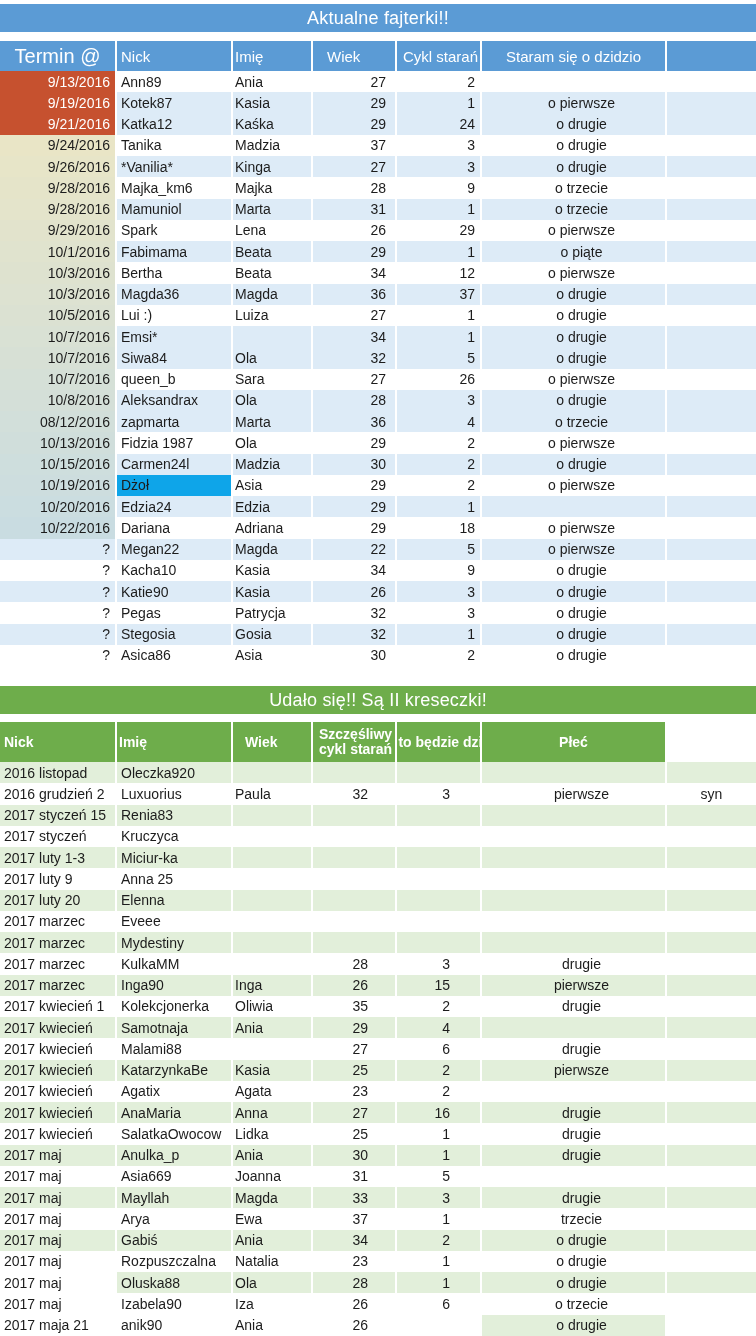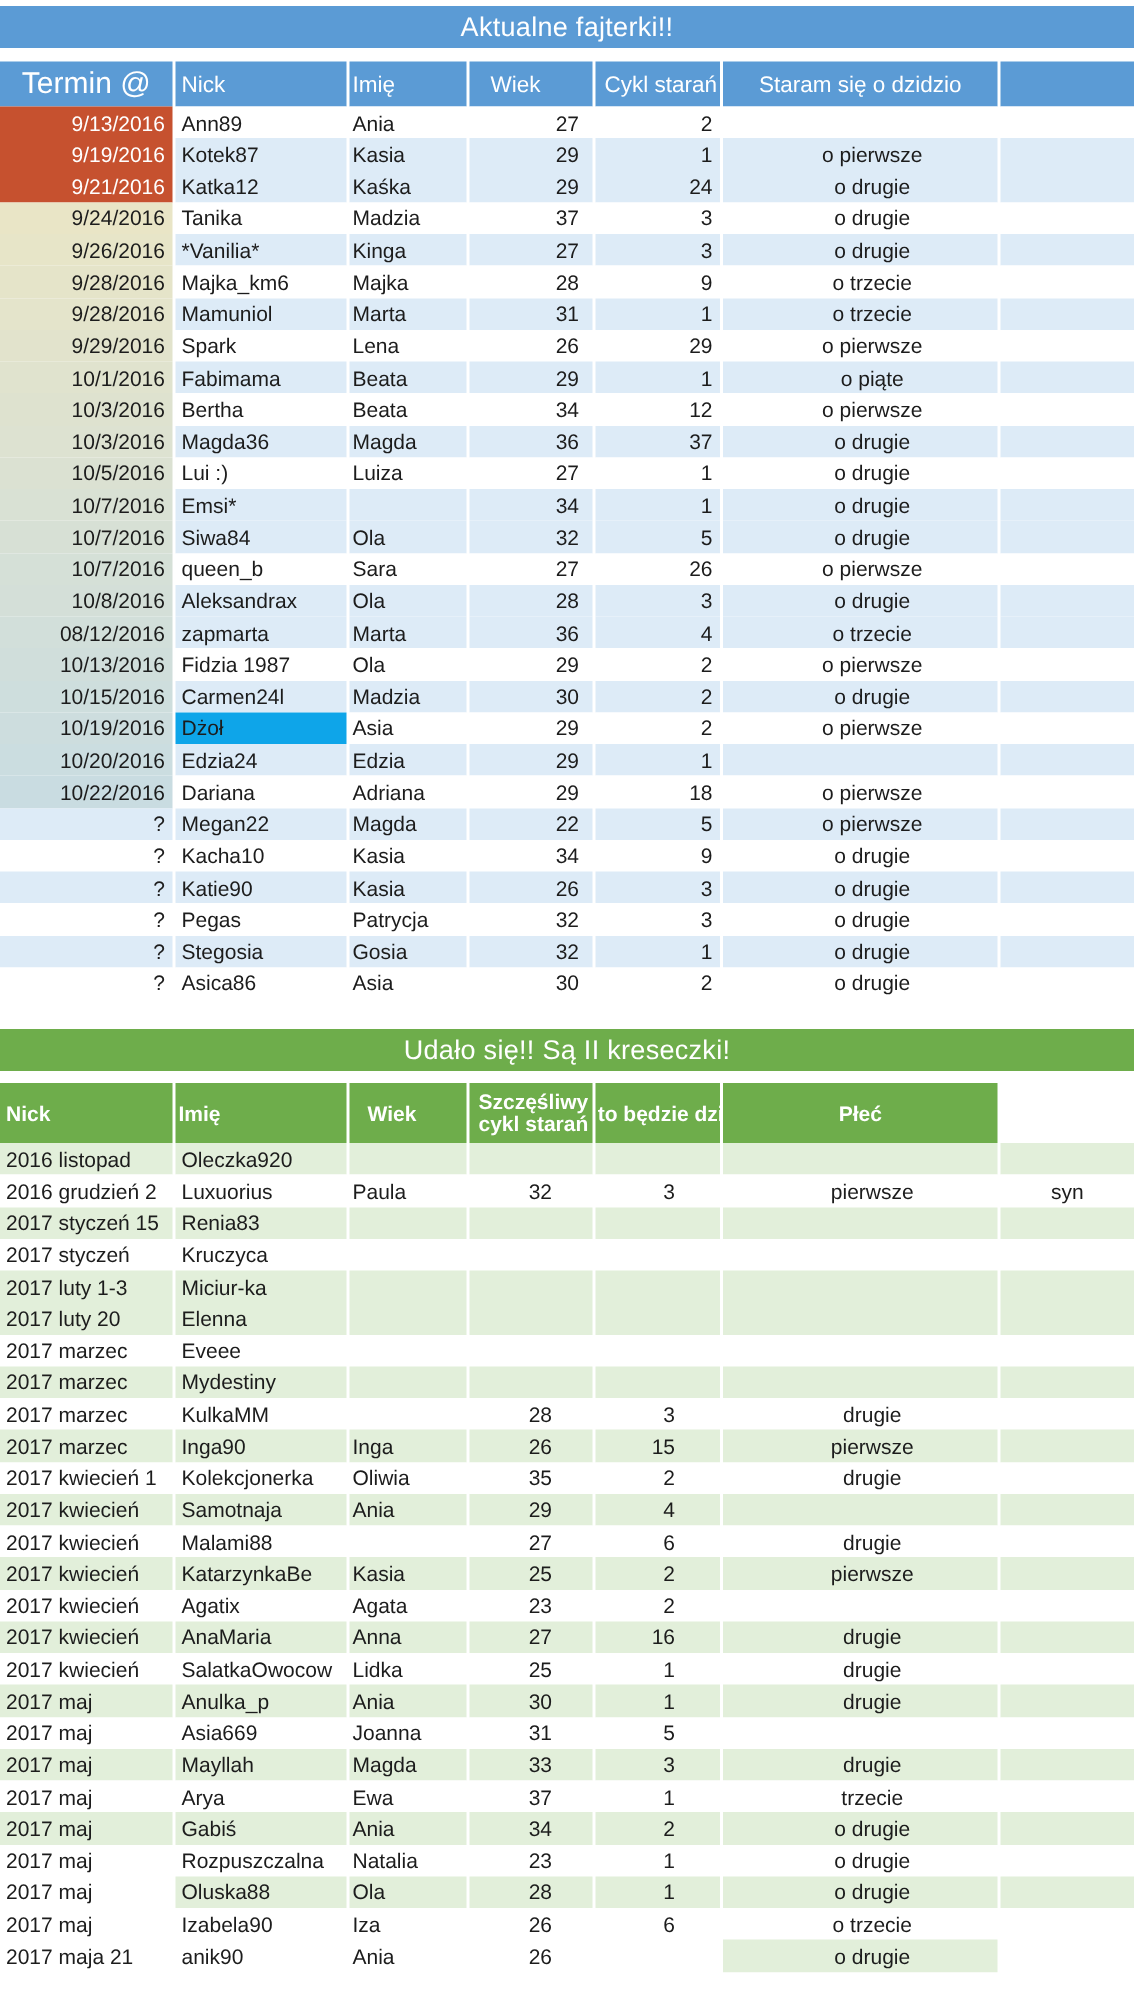--- a/index.html
+++ b/index.html
@@ -366,20 +366,29 @@
         <div class="row data">
           <div class="cell al-l pl4" style="background: rgb(226, 239, 218);">2017 luty 1-3</div>
           <div class="cell al-l pl4" style="background: rgb(226, 239, 218);">Miciur-ka</div>
           <div class="cell al-l pl2" style="background: rgb(226, 239, 218);"></div>
           <div class="cell al-r pr27" style="background: rgb(226, 239, 218);"></div>
           <div class="cell al-r pr30" style="background: rgb(226, 239, 218);"></div>
           <div class="cell al-c ofs" style="background: rgb(226, 239, 218);"></div>
           <div class="cell al-c" style="background: rgb(226, 239, 218);"></div>
         </div>
         <div class="row data">
+          <div class="cell al-l pl4" style="background: rgb(255, 255, 255);">2017 luty 9</div>
+          <div class="cell al-l pl4" style="background: rgb(255, 255, 255);">Anna 25</div>
+          <div class="cell al-l pl2" style="background: rgb(255, 255, 255);"></div>
+          <div class="cell al-r pr27" style="background: rgb(255, 255, 255);"></div>
+          <div class="cell al-r pr30" style="background: rgb(255, 255, 255);"></div>
+          <div class="cell al-c ofs" style="background: rgb(255, 255, 255);"></div>
+          <div class="cell al-c" style="background: rgb(255, 255, 255);"></div>
+        </div>
+        <div class="row data">
           <div class="cell al-l pl4" style="background: rgb(226, 239, 218);">2017 luty 20</div>
           <div class="cell al-l pl4" style="background: rgb(226, 239, 218);">Elenna</div>
           <div class="cell al-l pl2" style="background: rgb(226, 239, 218);"></div>
           <div class="cell al-r pr27" style="background: rgb(226, 239, 218);"></div>
           <div class="cell al-r pr30" style="background: rgb(226, 239, 218);"></div>
           <div class="cell al-c ofs" style="background: rgb(226, 239, 218);"></div>
           <div class="cell al-c" style="background: rgb(226, 239, 218);"></div>
         </div>
         <div class="row data">
           <div class="cell al-l pl4" style="background: rgb(255, 255, 255);">2017 marzec</div>

